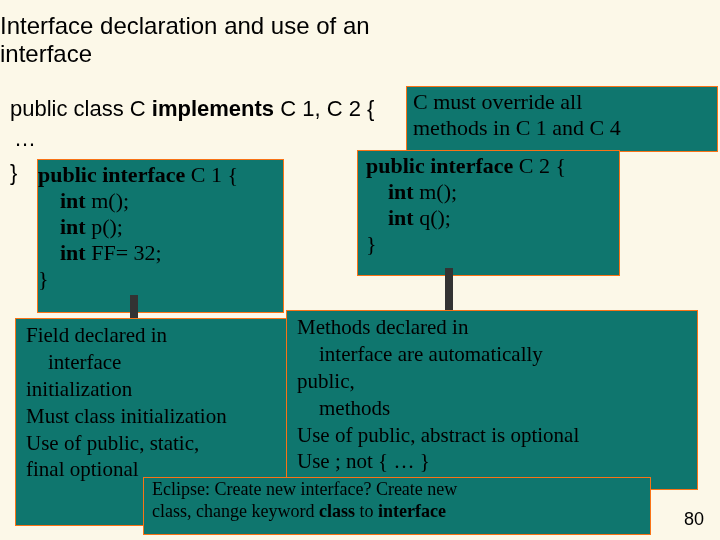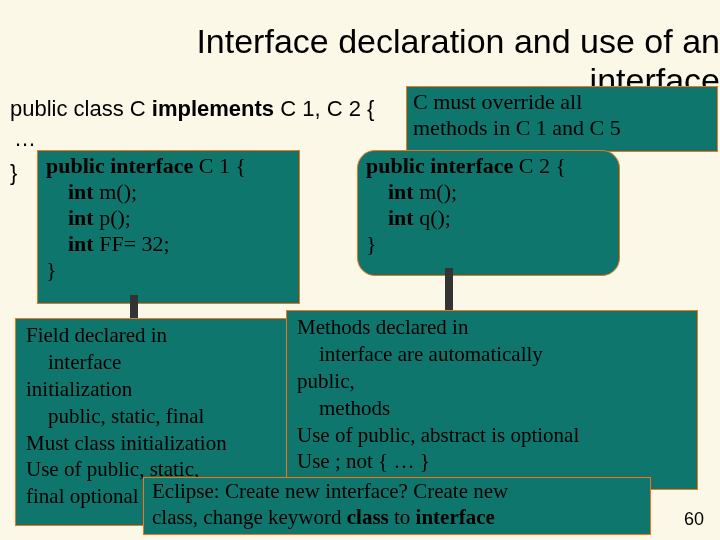--- a/index.html
+++ b/index.html
@@ -7,23 +7,23 @@
     padding: 0;
     width: 720px;
     height: 540px;
     background: #fcf8e8;
     font-family: "Times New Roman", serif;
     position: relative;
     overflow: hidden;
   }
   .title {
     font-family: Arial, sans-serif;
-    font-size: 34px;
-    text-align: right;
-    padding-top: 22px;
+    font-size: 24px;
+    text-align: left;
+    padding-top: 12px;
     line-height: 1.15;
   }
   .code-line {
     font-family: Arial, sans-serif;
     font-size: 22px;
     position: absolute;
     margin-top: 8px;
   }
   .box {
     position: absolute;
@@ -58,62 +58,61 @@
 </div>
 
 <div class="code-line" style="left:10px; top:88px;">
   <span>public class C </span><span class="kw">implements</span><span> C 1, C 2 {</span>
 </div>
 <div class="code-line" style="left:14px; top:118px;">…</div>
 <div class="code-line" style="left:10px; top:152px;">}</div>
 
 <div class="box" style="left:406px; top:86px; width:298px; height:60px; padding:2px 6px;">
   <div class="serif" style="font-size:22px;">C must override all</div>
-  <div class="serif" style="font-size:22px;">methods in C 1 and C 5</div>
+  <div class="serif" style="font-size:22px;">methods in C 1 and C 4</div>
 </div>
 
-<div class="box" style="left:37px; top:150px; width:245px; height:148px; padding:2px 8px; font-size:22px;">
+<div class="box" style="left:37px; top:159px; width:245px; height:148px; padding:2px 0; font-size:22px;">
   <div><span class="serif kw">public interface</span><span class="serif"> C 1 {</span></div>
   <div style="padding-left:22px;"><span class="serif kw">int</span><span class="serif"> m();</span></div>
   <div style="padding-left:22px;"><span class="serif kw">int</span><span class="serif"> p();</span></div>
   <div style="padding-left:22px;"><span class="serif kw">int</span><span class="serif"> FF= 32;</span></div>
   <div class="serif">}</div>
 </div>
 
-<div class="box" style="left:357px; top:150px; width:245px; height:120px; padding:2px 8px; font-size:22px;border-radius:18px;">
+<div class="box" style="left:357px; top:150px; width:245px; height:120px; padding:2px 8px; font-size:22px;">
   <div><span class="serif kw">public interface</span><span class="serif"> C 2 {</span></div>
   <div style="padding-left:22px;"><span class="serif kw">int</span><span class="serif"> m();</span></div>
   <div style="padding-left:22px;"><span class="serif kw">int</span><span class="serif"> q();</span></div>
   <div class="serif">}</div>
 </div>
 
 <div class="conn" style="left:130px; top:295px; width:4px; height:30px;"></div>
 <div class="conn" style="left:134px; top:295px; width:4px; height:30px;"></div>
 <div class="conn" style="left:445px; top:268px; width:4px; height:45px;"></div>
 <div class="conn" style="left:449px; top:268px; width:4px; height:45px;"></div>
 
 <div class="box arial" style="left:15px; top:318px; width:258px; height:200px; padding:3px 10px; font-size:21px; line-height:1.28;">
   <div>Field declared in</div>
   <div style="padding-left:22px;">interface</div>
   <div>initialization</div>
-  <div style="padding-left:22px;">public, static, final</div>
   <div>Must class initialization</div>
   <div>Use of public, static,</div>
   <div>final  optional</div>
 </div>
 
 <div class="box arial" style="left:286px; top:310px; width:390px; height:172px; padding:3px 10px; font-size:21px; line-height:1.28;">
   <div>Methods declared in</div>
   <div style="padding-left:22px;">interface are automatically</div>
   <div>public,</div>
   <div style="padding-left:22px;">methods</div>
   <div>Use of public, abstract  is optional</div>
   <div>Use   ;    not    {   …  }</div>
 </div>
 
-<div class="box serif" style="left:143px; top:477px; width:490px; height:54px; padding:1px 8px; font-size:21px; line-height:1.22;">
+<div class="box serif" style="left:143px; top:477px; width:490px; height:54px; padding:1px 8px; font-size:18px; line-height:1.22;">
   <div>Eclipse: Create new interface? Create new</div>
   <div>
     <span>class, change keyword </span><span class="kw">class</span><span> to </span><span class="kw">interface</span>
   </div>
 </div>
 
-<div class="slide-num">60</div>
+<div class="slide-num">80</div>
 
 </body></html>

